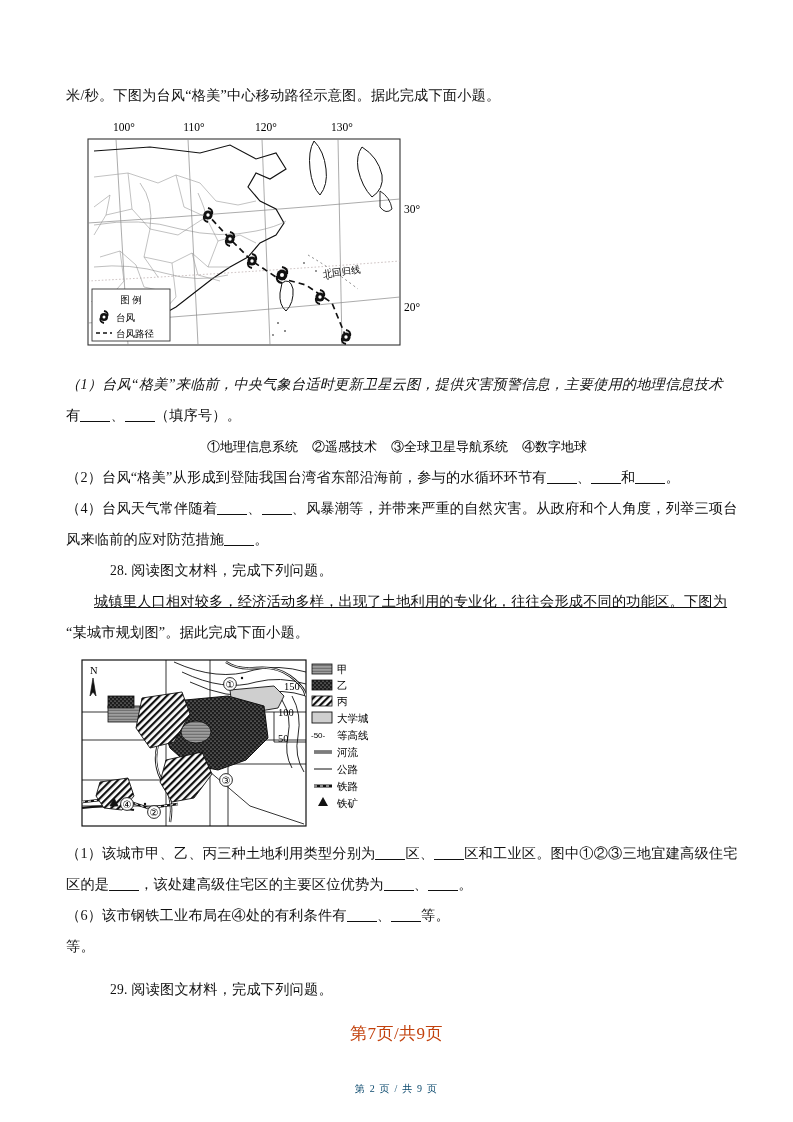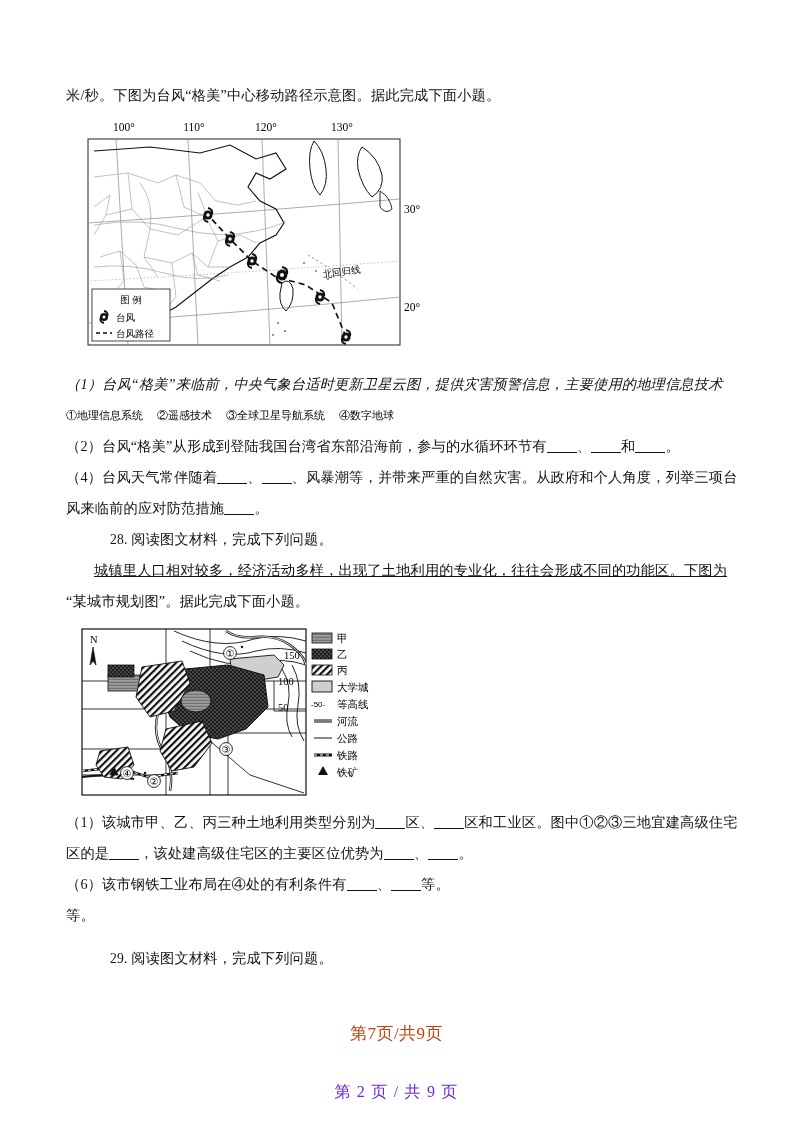--- a/index.html
+++ b/index.html
@@ -42,22 +42,23 @@
     border-bottom: 1px solid #111;
     height: 0.95em;
     vertical-align: -2px;
   }
   .b-md { width: 30px; }
   .q-num {
     font-size: 13.6px;
     margin-left: 44px;
   }
   .options {
-    font-size: 11px;
+    font-size: 13px;
     line-height: 31px;
+    text-align: center;
   }
   .opt-gap { display: inline-block; width: 14px; }
 
   
   .fig1-wrap {
     position: relative;
     margin: 6px 0 4px 14px;
     width: 340px;
     height: 248px;
   }
@@ -77,22 +78,22 @@
     text-align: center;
     font-size: 17px;
     color: #c2410c;
     letter-spacing: 0.5px;
   }
   .footer-page {
     position: absolute;
     left: 0; right: 0;
     top: 1082px;
     text-align: center;
-    font-size: 16px;
-    color: #6d28d9;
+    font-size: 10px;
+    color: #0c4a6e;
     letter-spacing: 1.2px;
   }
 </style>
 </head>
 <body>
 
 <div class="page">
   <div class="content">
 
     <div class="para">米/秒。下图为台风“格美”中心移动路径示意图。据此完成下面小题。</div>
@@ -233,20 +234,21 @@
             </g>
             <text x="36" y="204" font-family="'Liberation Sans',sans-serif" font-size="9.5">台风</text>
             <line x1="16" y1="216" x2="32" y2="216" stroke="#111" stroke-width="1.6" stroke-dasharray="4,3"></line>
             <text x="36" y="220" font-family="'Liberation Sans',sans-serif" font-size="9.5">台风路径</text>
           </g>
         </g>
       </svg>
     </div>
 
     <div class="para wrap">（1）台风“格美”来临前，中央气象台适时更新卫星云图，提供灾害预警信息，主要使用的地理信息技术</div>
+    <div class="para"><span>有</span><span class="blank b-md"></span><span>、</span><span class="blank b-md"></span><span>（填序号）。</span></div>
 
     <div class="options"><span>①地理信息系统</span><span class="opt-gap"></span><span>②遥感技术</span><span class="opt-gap"></span><span>③全球卫星导航系统</span><span class="opt-gap"></span><span>④数字地球</span></div>
 
     <div class="para"><span>（2）台风“格美”从形成到登陆我国台湾省东部沿海前，参与的水循环环节有</span><span class="blank b-md"></span><span>、</span><span class="blank b-md"></span><span>和</span><span class="blank b-md"></span><span>。</span></div>
 
     <div class="para"><span>（4）台风天气常伴随着</span><span class="blank b-md"></span><span>、</span><span class="blank b-md"></span><span>、风暴潮等，并带来严重的自然灾害。从政府和个人角度，列举三项台</span></div>
     <div class="para"><span>风来临前的应对防范措施</span><span class="blank b-md"></span><span>。</span></div>
 
     <div class="para"><span class="q-num">28.</span>&nbsp;<span>阅读图文材料，完成下列问题。</span></div>
     <div class="para indent-2">城镇里人口相对较多，经济活动多样，出现了土地利用的专业化，往往会形成不同的功能区。下图为</div>

